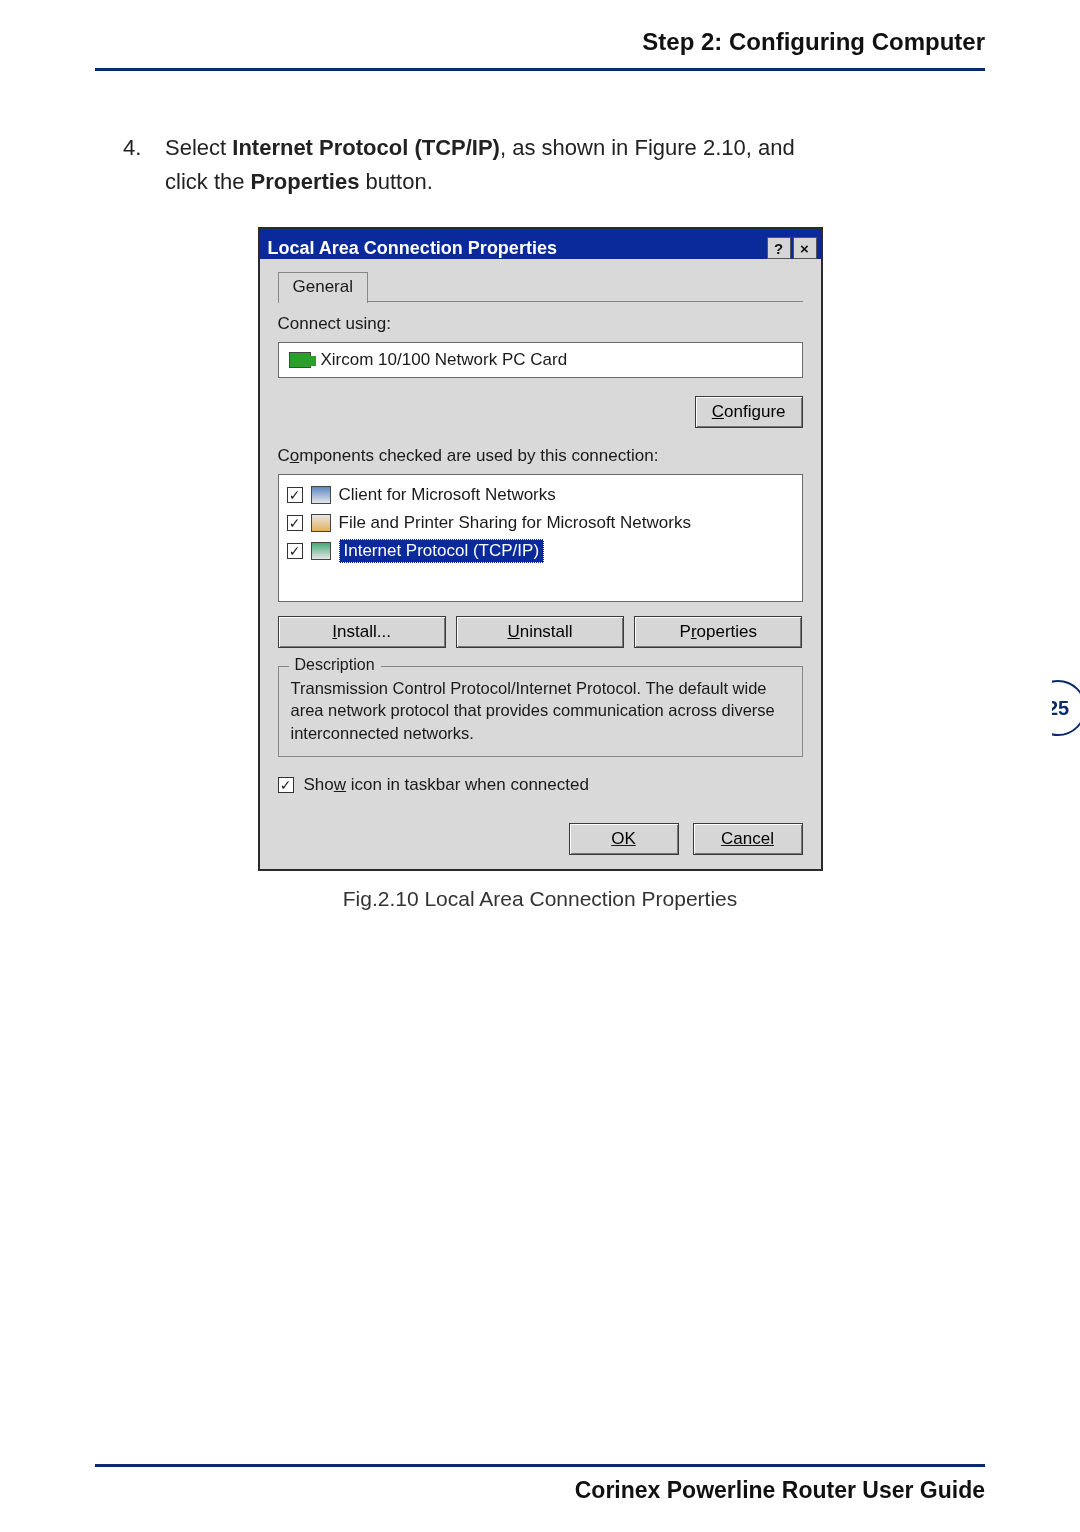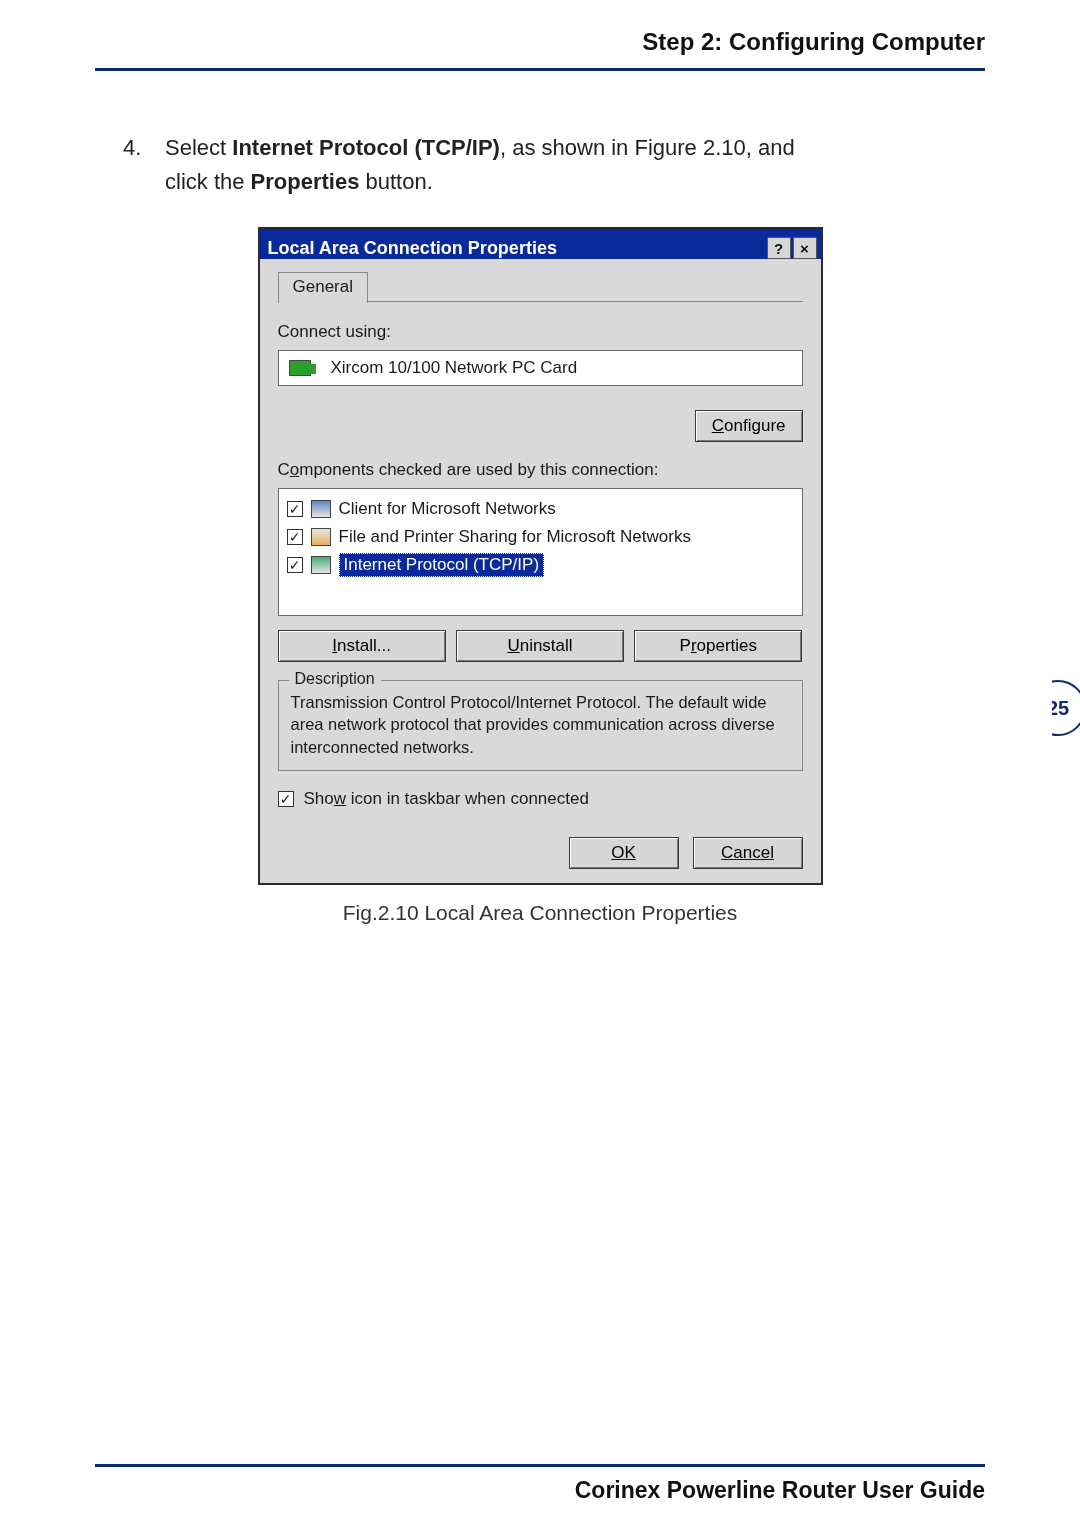--- a/index.html
+++ b/index.html
@@ -97,29 +97,29 @@
     border-bottom: none;
     padding: 4px 14px 6px 14px;
     font-size: 17px;
     position: relative;
     top: 1px;
   }
   .tabline {
     border-top: 1px solid #888;
     margin-top: -1px;
   }
-  .section-label { margin-top: 20px; }
+  .section-label { margin-top: 12px; }
   .field-box {
     margin-top: 8px;
     border: 1px solid #6b6b6b;
     background: #fff;
     padding: 7px 10px;
     display: flex;
     align-items: center;
-    gap: 20px;
+    gap: 10px;
   }
   .nic-icon {
     width: 22px; height: 16px;
     background: linear-gradient(#2aa02a,#2aa02a);
     border: 1px solid #444;
     position: relative;
   }
   .nic-icon::after{
     content:"";
     position:absolute; right:-6px; top:3px;
@@ -127,21 +127,21 @@
   }
   .btn {
     background: #d6d6d6;
     border: 1px solid #3a3a3a;
     box-shadow: inset 1px 1px 0 #fff, inset -1px -1px 0 #777;
     padding: 5px 16px;
     font-size: 17px;
     font-family: inherit;
     cursor: default;
   }
-  .row-right { text-align: right; margin-top: 24px; }
+  .row-right { text-align: right; margin-top: 18px; }
   .components-label { margin-top: 18px; }
   .listbox {
     margin-top: 8px;
     border: 1px solid #6b6b6b;
     background: #fff;
     height: 128px;
     padding: 6px 8px;
   }
   .li-row {
     display: flex; align-items: center; gap: 8px;

